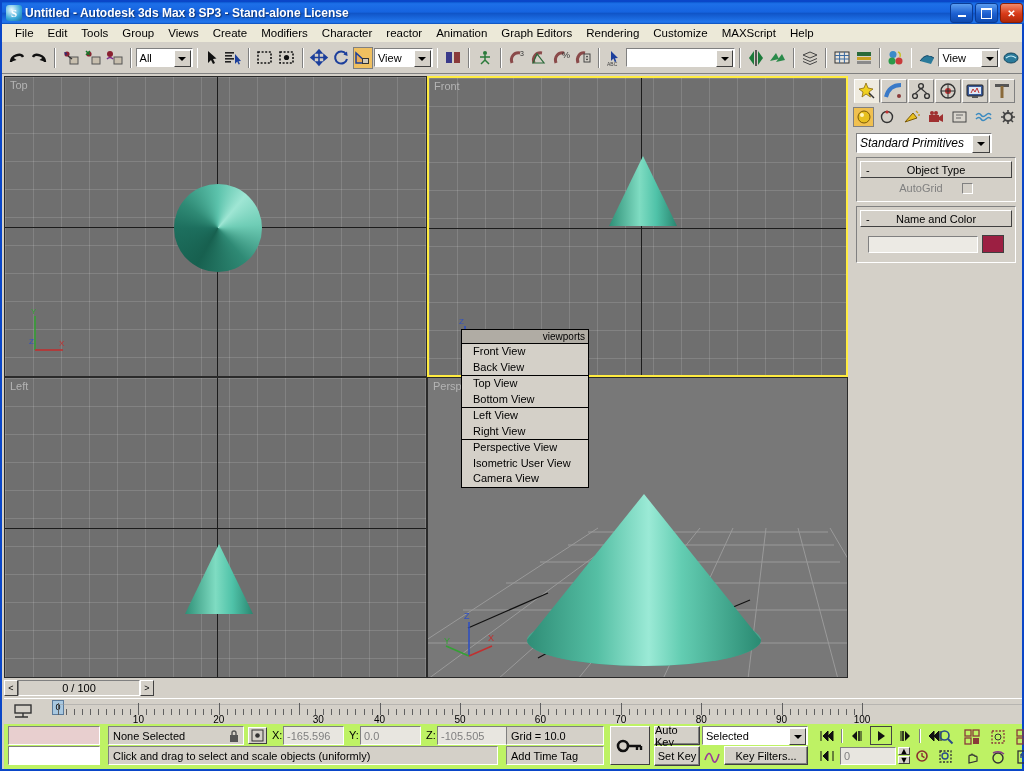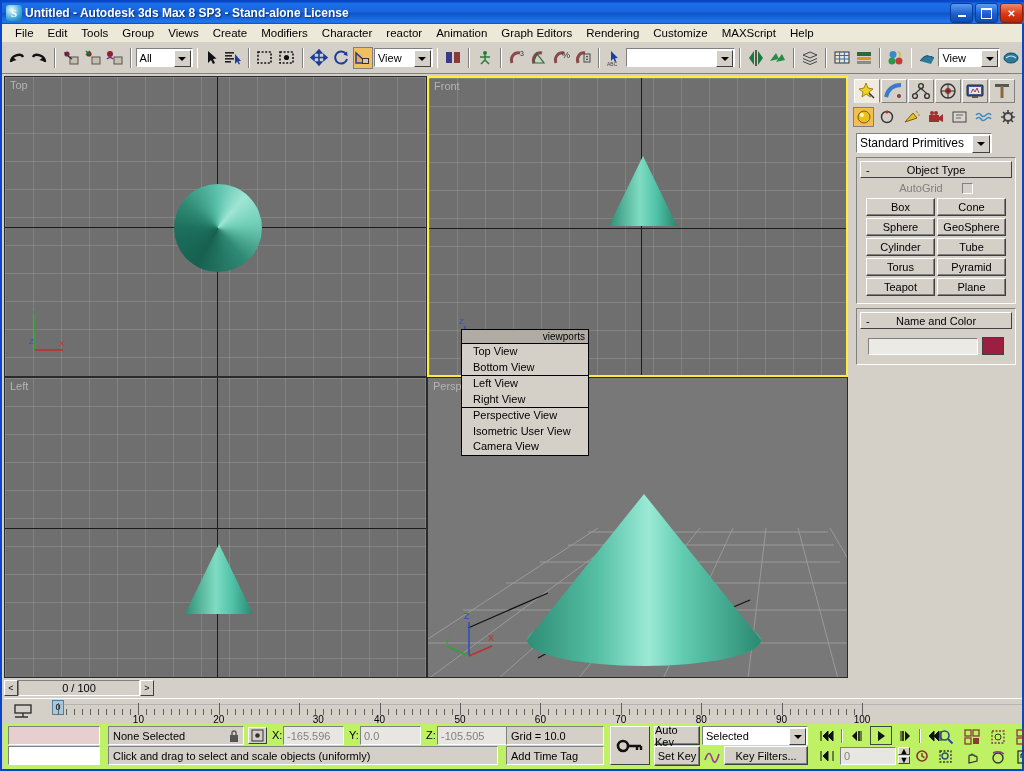--- a/index.html
+++ b/index.html
@@ -509,20 +509,24 @@
         <text x="20" y="13" font-size="9" fill="#3050c0">Z</text>
         <text x="0" y="38" font-size="9" fill="#35a035">Y</text>
         <text x="44" y="35" font-size="9" fill="#c03030">X</text>
       </svg>
     </div>
   </div>
 
   <div class="ctxmenu">
     <div class="ctitle">viewports</div>
     <div class="cgrp">
+      <div class="citem">Front View</div>
+      <div class="citem">Back View</div>
+    </div>
+    <div class="cgrp">
       <div class="citem">Top View</div>
       <div class="citem">Bottom View</div>
     </div>
     <div class="cgrp">
       <div class="citem">Left View</div>
       <div class="citem">Right View</div>
     </div>
     <div class="cgrp">
       <div class="citem">Perspective View</div>
       <div class="citem">Isometric User View</div>
@@ -617,49 +621,37 @@
       <div class="sbtn">
         <svg width="18" height="16" viewBox="0 0 18 16">
             <circle cx="9" cy="8" r="4" fill="none" stroke="#444" stroke-width="2"></circle>
             <g stroke="#444" stroke-width="1.6">
               <path d="M9 1 v3 M9 12 v3 M2 8 h3 M13 8 h3 M4 3 l2 2 M12 11 l2 2 M14 3 l-2 2 M4 13 l2 -2"></path>
             </g>
           </svg>
       </div>
     </div>
 
-    <div style="padding:2px 6px 0 6px;">
+    <div style="padding:2px 6px 0 6px;font-style:italic;">
       <div class="combo" style="width:136px;height:20px;font-size:12px;">
         <span>Standard Primitives</span>
         <span class="arw" style="width:16px;height:16px;">
             <span class="dnarrow"></span>
           </span>
       </div>
     </div>
 
     <div class="rollout">
       <div class="rohdr">
         <span class="mn">-</span>
         <span>Object Type</span>
       </div>
       <div class="autog">
         <span>AutoGrid</span>
         <span class="chk"></span>
-      </div>
-      <div class="objgrid">
-        <div class="btn3d">Box</div>
-        <div class="btn3d">Cone</div>
-        <div class="btn3d">Sphere</div>
-        <div class="btn3d">GeoSphere</div>
-        <div class="btn3d">Cylinder</div>
-        <div class="btn3d">Tube</div>
-        <div class="btn3d">Torus</div>
-        <div class="btn3d">Pyramid</div>
-        <div class="btn3d">Teapot</div>
-        <div class="btn3d">Plane</div>
       </div>
     </div>
 
     <div class="rollout">
       <div class="rohdr">
         <span class="mn">-</span>
         <span>Name and Color</span>
       </div>
       <div class="namerow">
         <div class="nameinput"></div>

